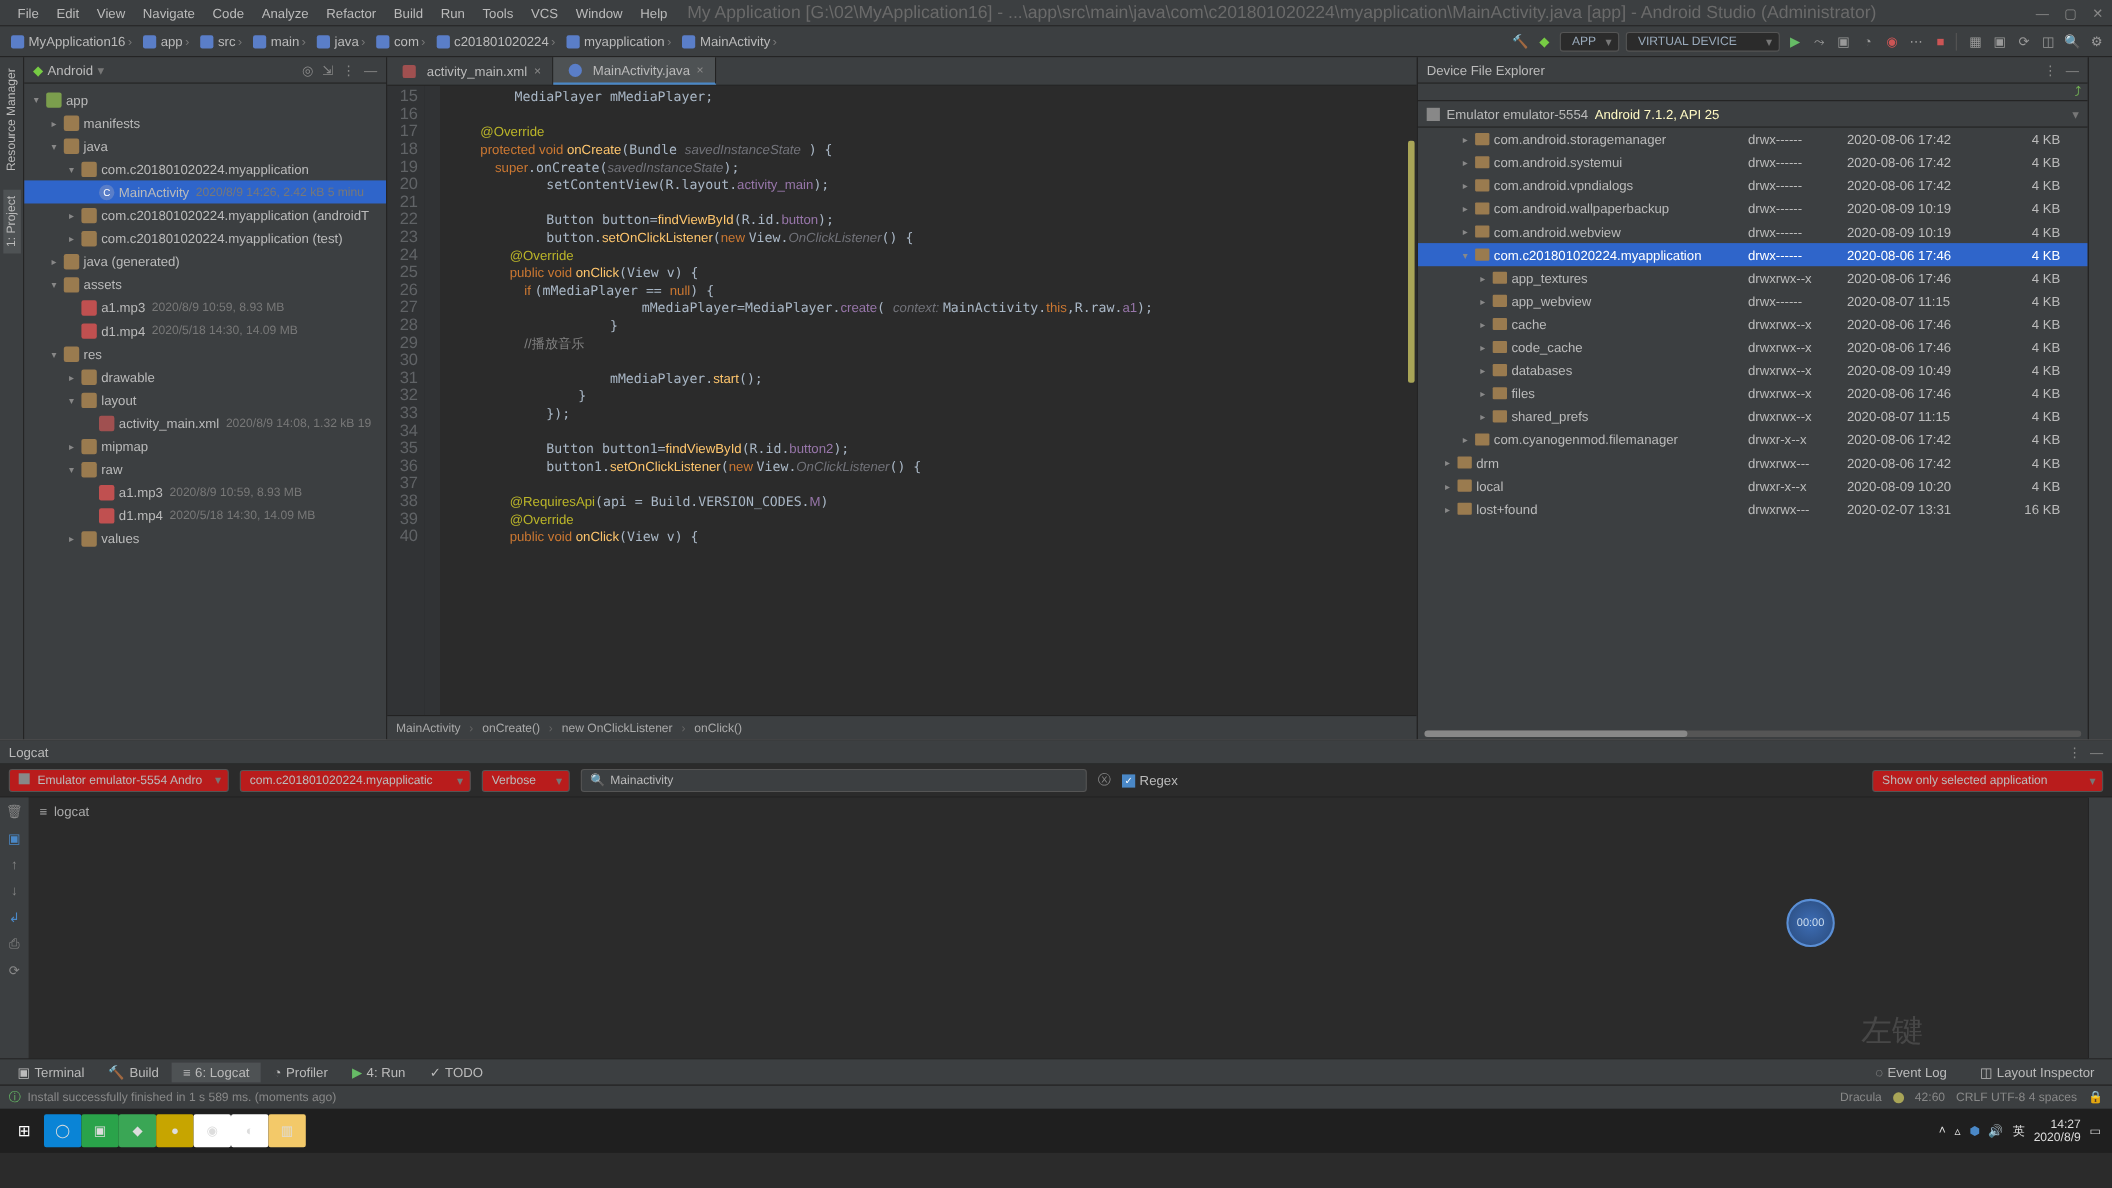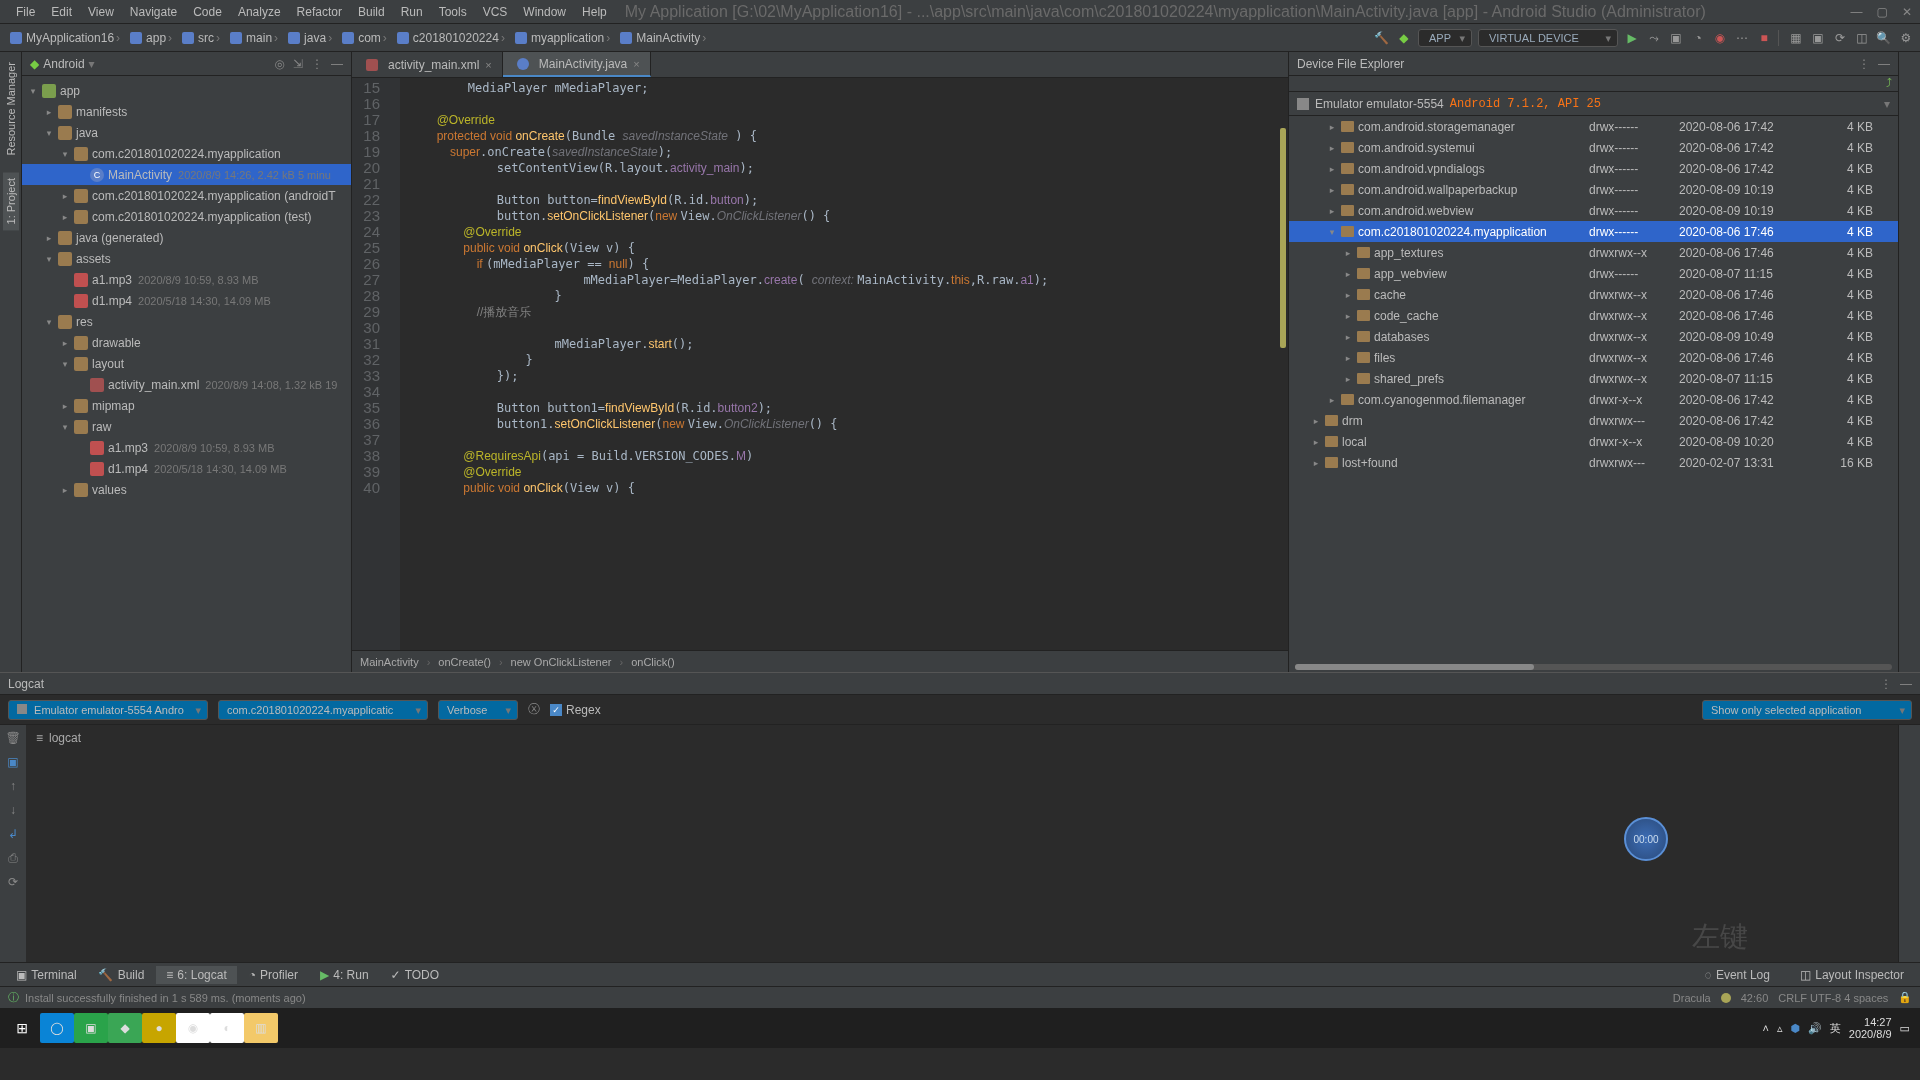--- a/index.html
+++ b/index.html
@@ -58,39 +58,39 @@
 .c-cmt { color: #808080; }
 .c-fn { color: #ffc66d; }
 .editor-scroll-warn { position: absolute; right: 2px; top: 50px; width: 6px; height: 220px; background: #a9a557; border-radius: 2px; }
 .crumb-bar { height: 22px; background: #3c3f41; border-top: 1px solid #222; display: flex; align-items: center; padding: 0 8px; font-size: 11px; color: #aaa; gap: 4px; }
 .crumb-bar span.chv { color: #666; margin: 0 4px; }
 
 .explorer { width: 610px; background: #3c3f41; border-left: 1px solid #222; display: flex; flex-direction: column; }
 .exp-head { height: 24px; display: flex; align-items: center; padding: 0 8px; border-bottom: 1px solid #222; font-size: 12px; gap: 35px; }
 .exp-head .ctrls { margin-left: auto; display: flex; gap: 8px; color: #888; }
 .exp-dev { height: 24px; display: flex; align-items: center; padding: 0 8px; border-bottom: 1px solid #222; font-size: 12px; }
-.exp-dev .dev-sub { color: #f97316; margin-left: 6px; font-family: Liberation Mono, monospace; }
+.exp-dev .dev-sub { color: #fef9c3; margin-left: 6px; }
 .exp-table-head { display: grid; grid-template-columns: 300px 90px 140px 60px; height: 22px; align-items: center; padding: 0 6px; background: #3c3f41; border-bottom: 1px solid #222; font-size: 12px; color: #bbb; }
 .exp-body { flex: 1; overflow: auto; }
 .erow { display: grid; grid-template-columns: 300px 90px 140px 60px; height: 21px; align-items: center; font-size: 12px; color: #bbb; }
 .erow.sel { background: #2f65ca; color: #fff; }
 .erow .cname { display: flex; align-items: center; white-space: nowrap; }
 .erow .ech { width: 10px; text-align: center; color: #888; font-size: 9px; }
 .erow .eico { width: 13px; height: 11px; background: #9a7b4f; margin: 0 4px; border-radius: 1px; }
 .erow .esz { text-align: right; padding-right: 6px; }
 .exp-scroll { height: 6px; background: #555; margin: 2px 6px; border-radius: 3px; position:relative; }
 .exp-scroll::after { content:""; position:absolute; left:0; width:40%; height:100%; background:#888; border-radius:3px; }
 
 .right-tabs { width: 22px; background: #3c3f41; border-left: 1px solid #222; }
 
 .logcat-panel { height: 290px; background: #2b2b2b; border-top: 1px solid #555; display: flex; flex-direction: column; }
 .lc-head { height: 22px; background: #3c3f41; display: flex; align-items: center; padding: 0 8px; border-bottom: 1px solid #222; font-size: 12px; }
 .lc-head .ctrls { margin-left: auto; display: flex; gap: 8px; color: #888; }
 .lc-filters { height: 30px; display: flex; align-items: center; padding: 4px 8px; gap: 10px; border-bottom: 1px solid #222; }
-.lc-sel { background: #0369a1; border: 1px solid #555; padding: 3px 22px 3px 8px; color: #bbb; border-radius: 3px; font-size: 11px; position: relative; }
+.lc-sel { background: #b91c1c; border: 1px solid #555; padding: 3px 22px 3px 8px; color: #bbb; border-radius: 3px; font-size: 11px; position: relative; }
 .lc-sel::after { content: "▾"; position: absolute; right: 6px; color: #777; }
 .lc-input { background: #3c3f41; border: 1px solid #555; padding: 3px 8px; color: #bbb; border-radius: 3px; font-size: 11px; width: 460px; }
 .lc-body { flex: 1; display: flex; position: relative; }
 .lc-tools { width: 26px; background: #3c3f41; display: flex; flex-direction: column; align-items: center; padding-top: 6px; gap: 10px; color: #888; font-size: 12px; }
 .lc-log { flex: 1; padding: 6px 10px; font-size: 12px; color: #aaa; position: relative; }
 .rec-badge { position: absolute; right: 230px; top: 92px; width: 44px; height: 44px; border-radius: 22px; background: radial-gradient(circle,#3d6db5,#2a4a7a); display:flex; align-items:center; justify-content:center; color:#cde; font-size:10px; border: 2px solid #5a8fd6; }
 .ghost-txt { position:absolute; right:150px; bottom:6px; font-size:28px; color:rgba(200,200,200,0.18); font-family: "Microsoft YaHei"; }
 
 .bottom-tabs { height: 24px; background: #3c3f41; border-top: 1px solid #222; display: flex; align-items: center; padding: 0 6px; gap: 2px; font-size: 12px; }
 .btab { padding: 2px 10px; color: #bbb; display: flex; align-items: center; gap: 4px; }
@@ -579,20 +579,23 @@
       <span>—</span>
     </div>
   </div>
   <div class="lc-filters">
     <div class="lc-sel" style="width:200px;">
       <span style="width:10px;height:10px;background:#888;display:inline-block;margin-right:4px;"></span>
       <span>Emulator emulator-5554 Andro</span>
     </div>
     <div class="lc-sel" style="width:210px;">com.c201801020224.myapplicatic</div>
     <div class="lc-sel" style="width:80px;">Verbose</div>
+    <div class="lc-input">
+      <span style="color:#777;margin-right:4px;">🔍</span><span>Mainactivity</span>
+    </div>
     <span style="color:#888;">ⓧ</span>
     <label style="display:flex;align-items:center;gap:4px;">
       <span style="width:12px;height:12px;background:#4a88c7;display:inline-flex;align-items:center;justify-content:center;color:#fff;font-size:9px;">✓</span>
       <span>Regex</span>
     </label>
     <div class="lc-sel" style="width:210px;margin-left:auto;">Show only selected application</div>
   </div>
   <div class="lc-body">
     <div class="lc-tools">
       <span>🗑</span>

